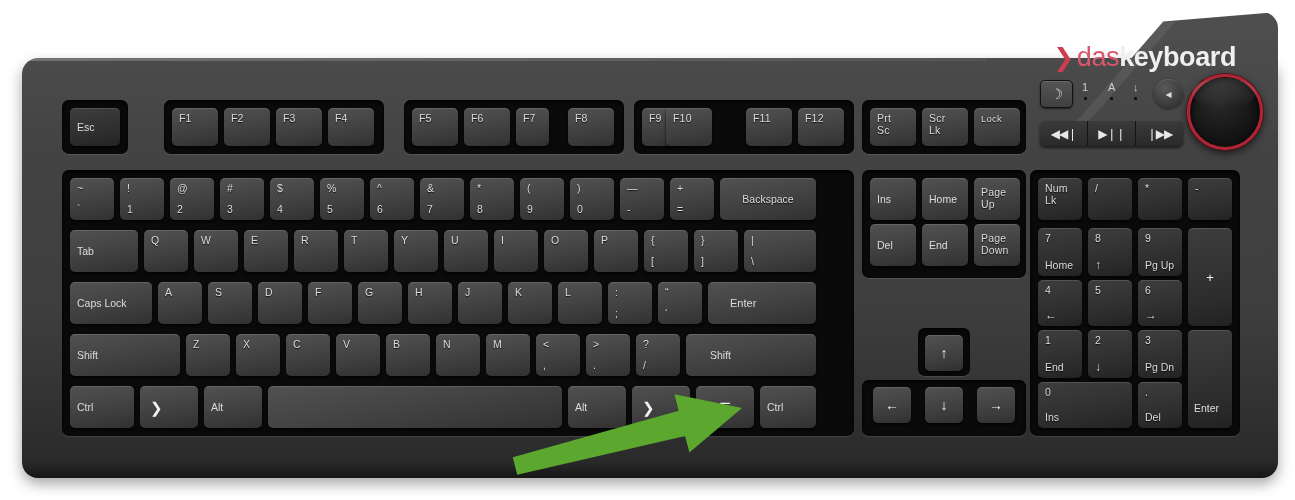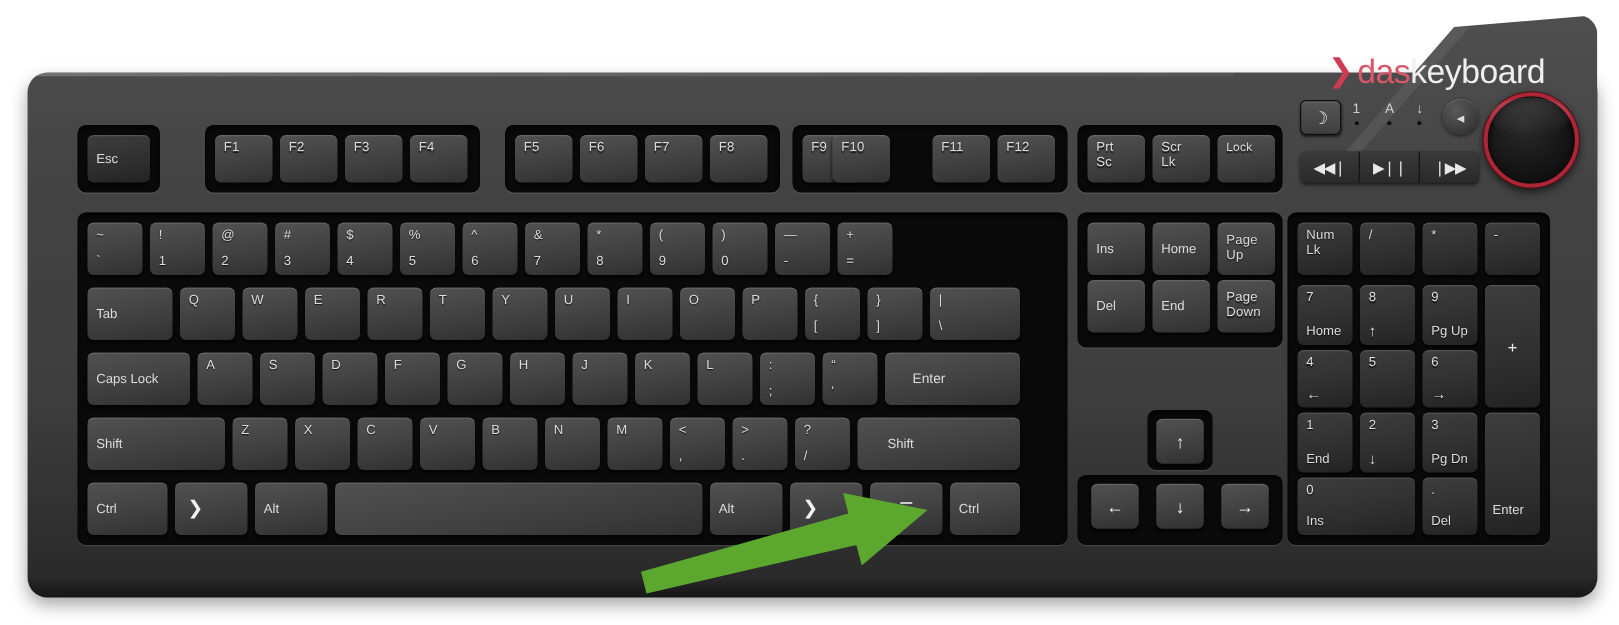--- a/index.html
+++ b/index.html
@@ -47,21 +47,21 @@
   .key .sym{position:absolute;inset:0;display:flex;align-items:center;justify-content:center;
     font-size:14px;color:#f0f0f0;}
   .chev{position:absolute;left:10px;top:50%;transform:translateY(-50%);
     font-size:15px;font-weight:700;color:#f2f2f2;line-height:1;}
 
   
   .brand{position:absolute;right:42px;top:-14px;display:flex;align-items:center;
          font-size:27px;letter-spacing:-.4px;line-height:1;white-space:nowrap;}
   .brand .bchev{color:#cf3b52;font-size:25px;font-weight:700;margin-right:3px;}
   .brand .b1{color:#d9566b;font-weight:400;}
-  .brand .b2{color:#efefef;font-weight:400;}
+  .brand .b2{color:#efefef;font-weight:700;}
 
   .sleepbtn{position:absolute;width:31px;height:26px;border-radius:5px;
     border:1px solid #111;background:linear-gradient(180deg,#555,#3f3f3f);
     display:flex;align-items:center;justify-content:center;
     box-shadow:inset 0 1px 0 rgba(255,255,255,.12),0 1px 2px rgba(0,0,0,.6);}
   .mutebtn{position:absolute;width:29px;height:29px;border-radius:50%;
     background:radial-gradient(circle at 38% 30%,#5a5a5a,#383838 70%,#2c2c2c);
     display:flex;align-items:center;justify-content:center;
     box-shadow:inset 0 1px 0 rgba(255,255,255,.12),0 1px 3px rgba(0,0,0,.6);}
   .led{position:absolute;display:flex;flex-direction:column;align-items:center;
@@ -159,21 +159,21 @@
   <div class="key" style="left:306px;top:50px;width:46px;height:38px;">
       <span class="lbl">F4</span>
     </div>
 
   <div class="key" style="left:390px;top:50px;width:46px;height:38px;">
       <span class="lbl">F5</span>
     </div>
   <div class="key" style="left:442px;top:50px;width:46px;height:38px;">
       <span class="lbl">F6</span>
     </div>
-  <div class="key" style="left:494px;top:50px;width:46px;height:38px;">
+  <div class="key" style="left:494px;top:50px;width:33px;height:38px;">
       <span class="lbl">F7</span>
     </div>
   <div class="key" style="left:546px;top:50px;width:46px;height:38px;">
       <span class="lbl">F8</span>
     </div>
 
   <div class="key" style="left:620px;top:50px;width:46px;height:38px;">
       <span class="lbl">F9</span>
     </div>
   <div class="key" style="left:644px;top:50px;width:46px;height:38px;">
@@ -242,20 +242,23 @@
       <span class="lbl">)</span>
       <span class="sub">0</span>
     </div>
   <div class="key" style="left:598px;top:120px;width:44px;height:42px;">
       <span class="lbl">—</span>
       <span class="sub">-</span>
     </div>
   <div class="key" style="left:648px;top:120px;width:44px;height:42px;">
       <span class="lbl">+</span>
       <span class="sub">=</span>
+    </div>
+  <div class="key" style="left:698px;top:120px;width:96px;height:42px;">
+      <span class="ctr">Backspace</span>
     </div>
 
   <div class="key" style="left:48px;top:172px;width:68px;height:42px;">
       <span class="midl" style="font-size:10.5px;">Tab</span>
     </div>
   <div class="key" style="left:122px;top:172px;width:44px;height:42px;">
       <span class="lbl">Q</span>
     </div>
   <div class="key" style="left:172px;top:172px;width:44px;height:42px;">
       <span class="lbl">W</span>

